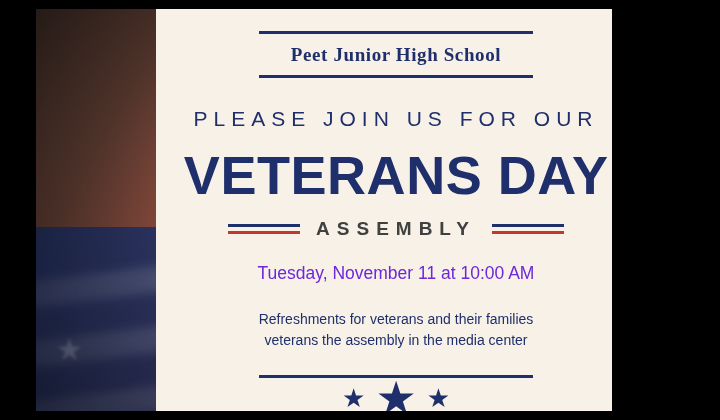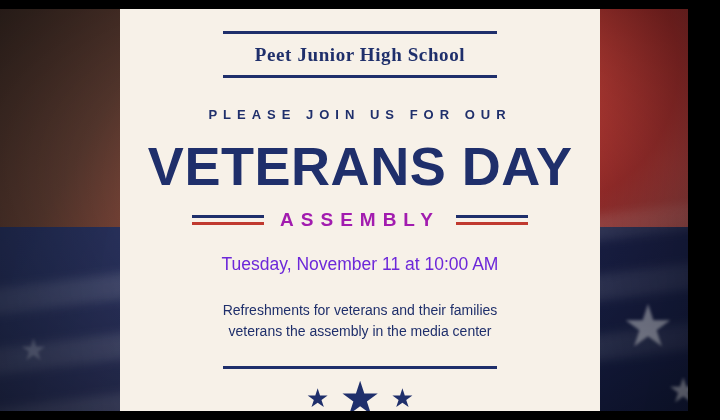--- a/index.html
+++ b/index.html
@@ -9,24 +9,25 @@
   }
   body {
     width: 720px;
     height: 420px;
     overflow: hidden;
     font-family: "Liberation Sans", sans-serif;
   }
 
   #poster-stage {
     position: relative;
-    width: 688px;
+    width: 576px;
     height: 420px;
     background: #2b1c18;
     overflow: hidden;
+    margin-left: 36px;
   }
 
   
   .bg-layer {
     position: absolute;
     inset: 0;
   }
   .bg-base {
     background:
       radial-gradient(circle at 78% 16%, rgba(214,72,62,0.95) 0%, rgba(160,38,36,0.85) 22%, rgba(90,26,26,0.0) 48%),
@@ -104,22 +105,22 @@
     font-weight: bold;
     color: #1f2f6b;
     font-size: 19px;
     letter-spacing: 0.6px;
     margin: 10px 0 9px;
     text-align: center;
   }
 
   .join-line {
     color: #1f2f6b;
-    font-weight: bold;
-    font-size: 13px;
+    font-weight: normal;
+    font-size: 21px;
     letter-spacing: 6px;
     margin-top: 29px;
     text-align: center;
     white-space: nowrap;
   }
 
   .headline {
     color: #1f2f6b;
     font-weight: bold;
     font-size: 53px;
@@ -140,21 +141,21 @@
   }
   .assembly-bars {
     display: flex;
     flex-direction: column;
     gap: 4px;
     width: 72px;
   }
   .assembly-bars .b1 { height: 3px; background: #1f2f6b; }
   .assembly-bars .b2 { height: 3px; background: #c0392f; }
   .assembly-word {
-    color: #a21caf;
+    color: #404040;
     font-weight: bold;
     font-size: 19px;
     letter-spacing: 7px;
     padding: 0 16px;
     white-space: nowrap;
   }
 
   .detail-block {
     margin-top: 20px;
     text-align: center;

